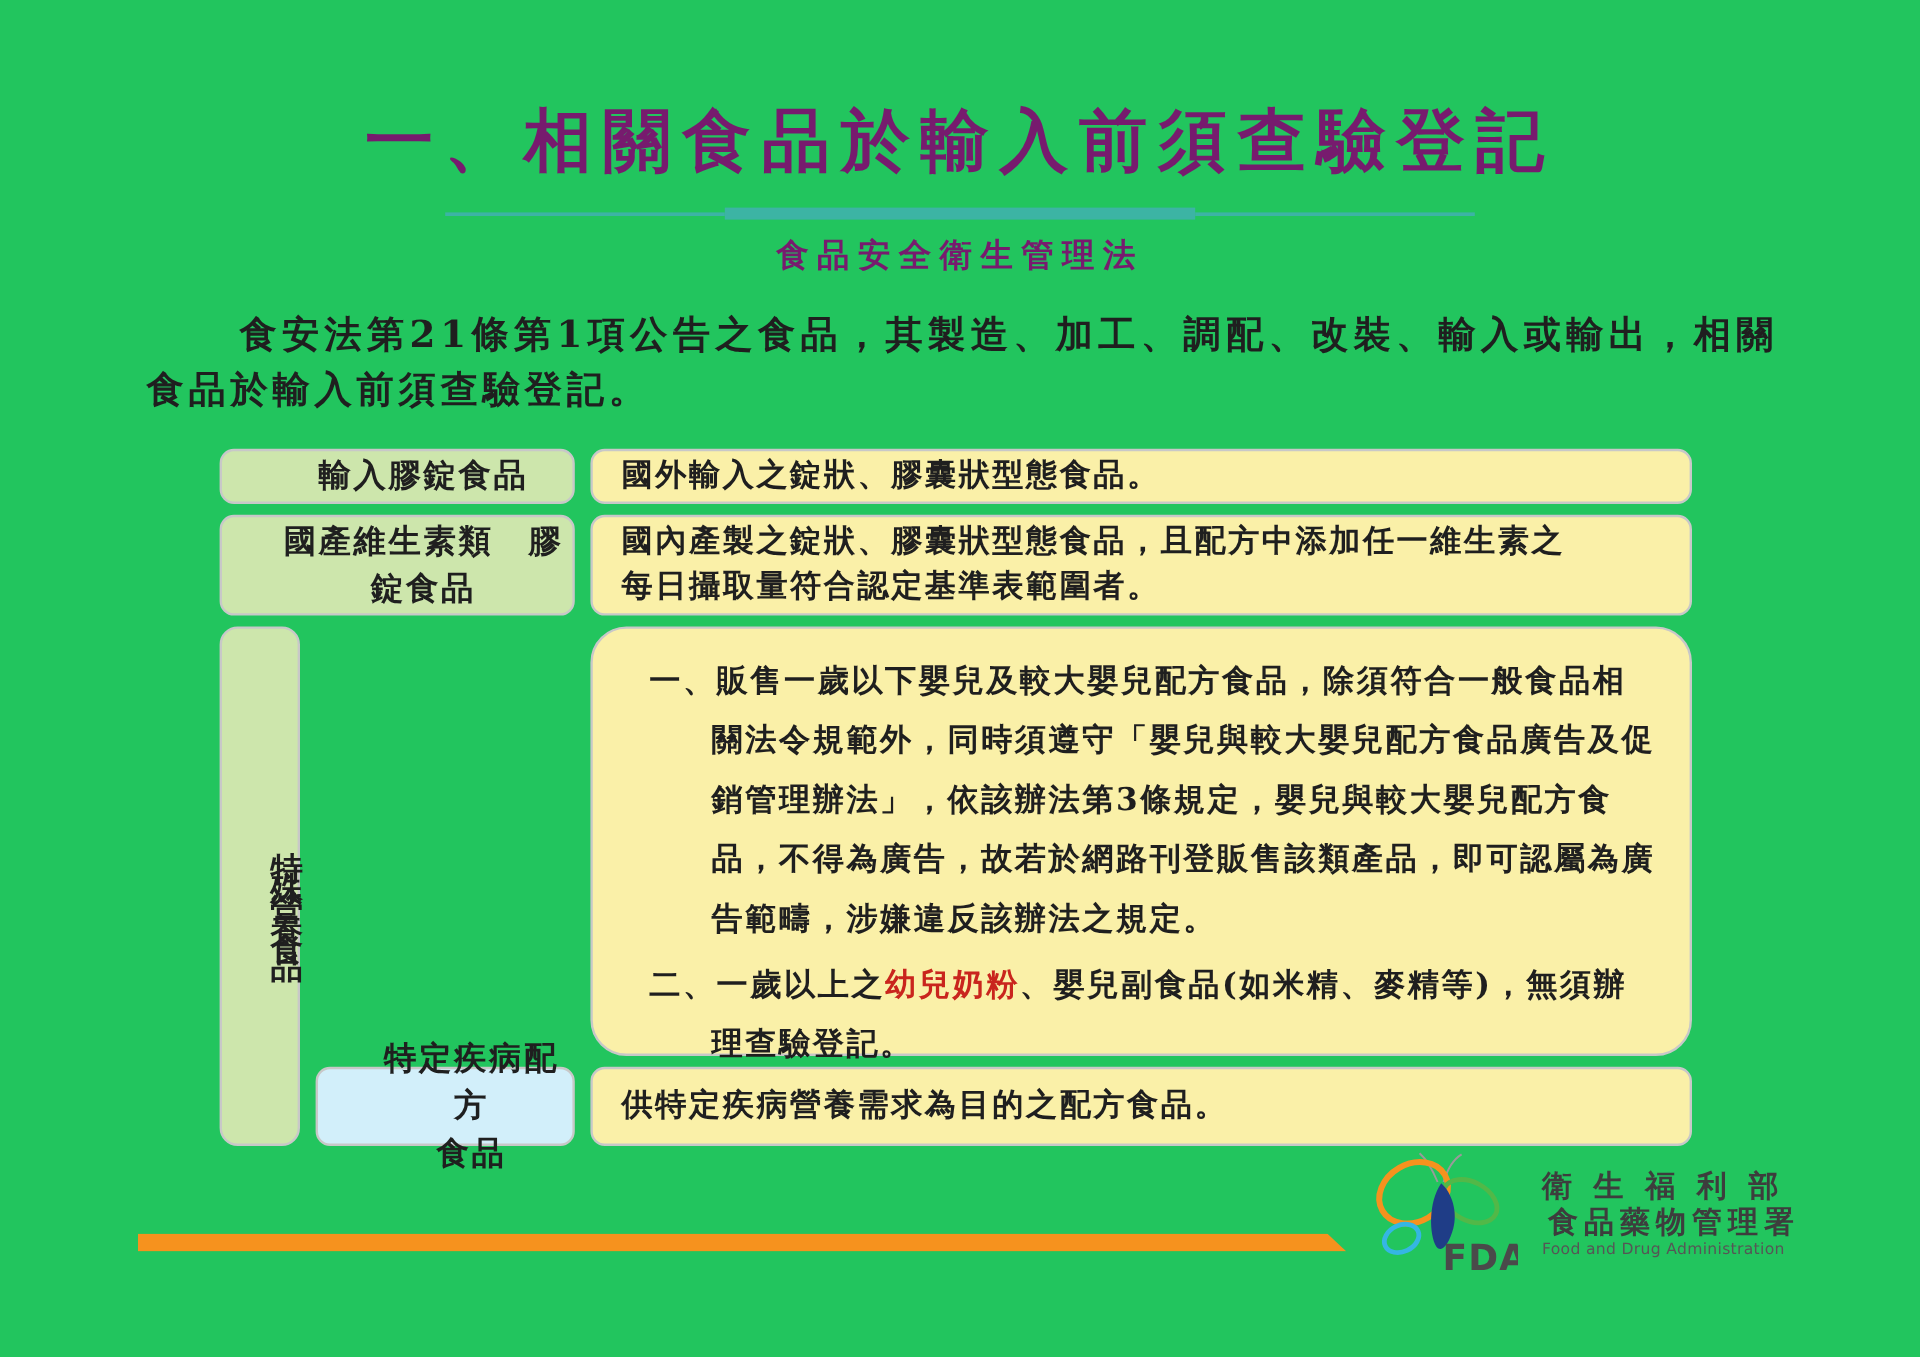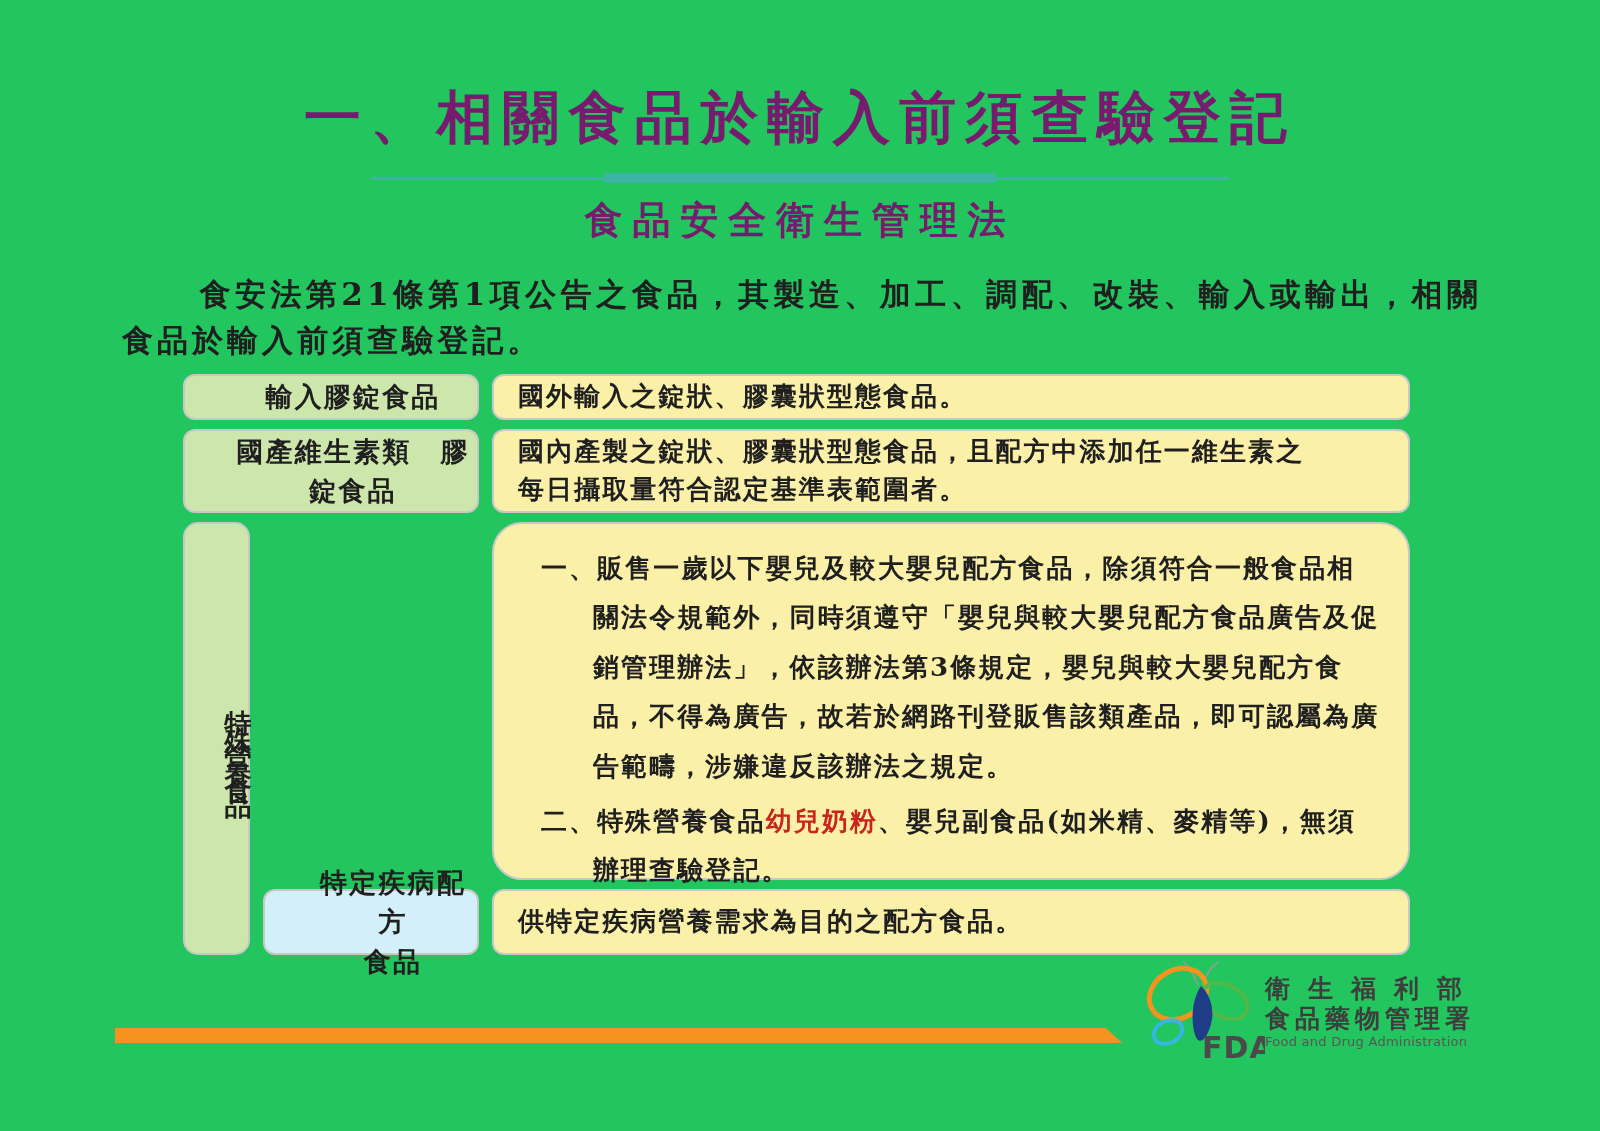--- a/index.html
+++ b/index.html
@@ -20,21 +20,21 @@
     font-size:57px; font-weight:bold; letter-spacing:0.16em;
     color:var(--title); white-space:nowrap;
   }
   .divider{
     width:858px; margin:16px auto 10px auto;
     display:flex; align-items:center;
   }
   .divider .thin{flex:0 0 233px; height:3px; background:var(--teal);}
   .divider .thick{flex:1 1 auto; height:10px; background:var(--teal);}
   .subtitle{
-    text-align:center; font-size:38px; font-weight:bold;
+    text-align:center; font-size:27px; font-weight:bold;
     letter-spacing:0.26em; color:var(--title); margin-top:12px;
   }
   .intro{
     margin:26px 118px 0 122px;
     font-size:31px; font-weight:600; line-height:1.48;
     letter-spacing:0.13em; text-indent:2.5em; text-align:justify;
   }
   
   .table{
     position:absolute; left:183px; top:374px; width:1227px;
@@ -84,28 +84,28 @@
     position:absolute; left:115px; top:1028px; width:1007px; height:15px;
     background:var(--orange);
     clip-path:polygon(0 0, calc(100% - 16px) 0, 100% 100%, 0 100%);
   }
   .fda-logo{
     position:absolute; left:1143px; top:956px;
     display:flex; align-items:flex-start;
     font-family:"DejaVu Sans","Liberation Sans",sans-serif;
   }
   .butterfly{flex:0 0 auto;}
-  .org-block{padding-top:18px; margin-left:0;}
+  .org-block{padding-top:18px; margin-left:20px;}
   .org-zh1{
     font-size:25px; font-weight:bold; color:var(--logotext);
     letter-spacing:0.72em; line-height:1.2; white-space:nowrap;
   }
   .org-zh2{
     font-size:25px; font-weight:bold; color:var(--logotext);
-    letter-spacing:0.2em; line-height:1.2; white-space:nowrap;
+    letter-spacing:0.2em; line-height:1.2; white-space:nowrap;text-align:right;
   }
   .org-en{
     font-size:13px; color:#565656; letter-spacing:0.02em; white-space:nowrap;
   }
 </style>
 </head>
 <body>
 
 <div class="slide">
 
@@ -131,21 +131,21 @@
     <div class="cell yellow desc col3 r2">國內產製之錠狀、膠囊狀型態食品，且配方中添加任一維生素之
 每日攝取量符合認定基準表範圍者。</div>
 
     <div class="cell green group-cell">
       <span class="group-text">特殊營養食品</span>
     </div>
 
 
     <div class="cell yellow big-desc">
       <p class="hang">一、販售一歲以下嬰兒及較大嬰兒配方食品，除須符合一般食品相關法令規範外，同時須遵守「嬰兒與較大嬰兒配方食品廣告及促銷管理辦法」，依該辦法第3條規定，嬰兒與較大嬰兒配方食品，不得為廣告，故若於網路刊登販售該類產品，即可認屬為廣告範疇，涉嫌違反該辦法之規定。</p>
-      <p class="hang"><span>二、特殊營養食品</span><span class="hl">幼兒奶粉</span><span>、嬰兒副食品(如米精、麥精等)，無須辦理查驗登記。</span></p>
+      <p class="hang"><span>二、一歲以上之</span><span class="hl">幼兒奶粉</span><span>、嬰兒副食品(如米精、麥精等)，無須辦理查驗登記。</span></p>
     </div>
 
     <div class="cell blue label r4" style="grid-column:2;">特定疾病配方
 食品</div>
     <div class="cell yellow desc col3 r4">供特定疾病營養需求為目的之配方食品。</div>
 
   </div>
 
   <div class="accent-bar"></div>
 

